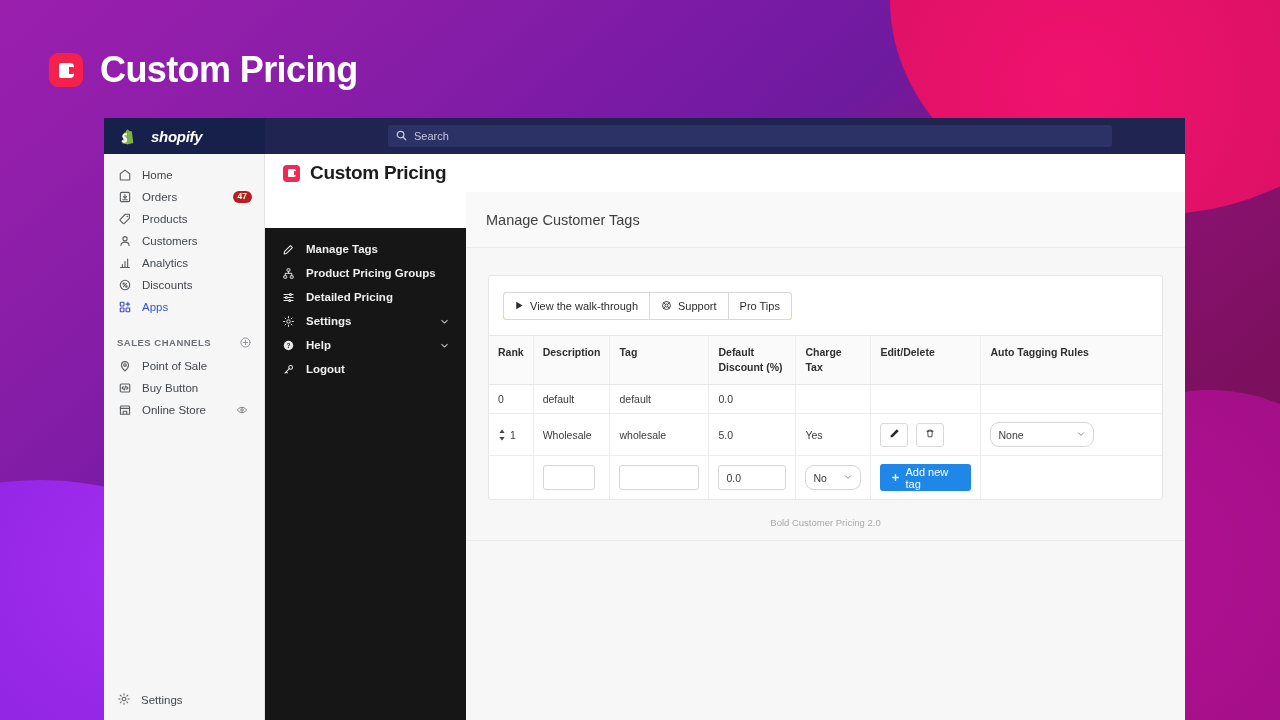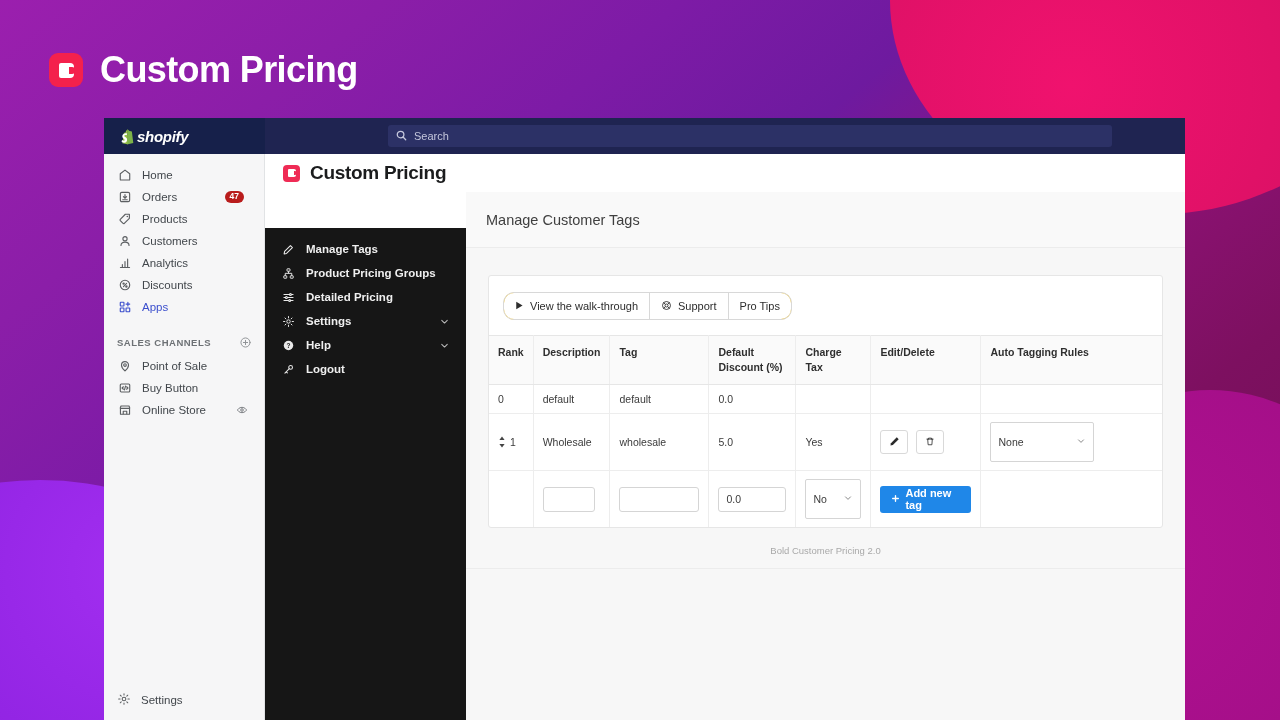--- a/index.html
+++ b/index.html
@@ -90,21 +90,21 @@
   #shopify-topbar {
     height: 36px;
     background: #1f2451;
     display: flex; align-items: center;
     position: relative;
   }
   #shopify-logo-zone {
     width: 161px; height: 36px;
     background: #16204a;
     display: flex; align-items: center;
-    padding-left: 15px; gap: 2px;
+    padding-left: 15px; gap: 16px;
   }
   #shopify-bag {
     width: 16px; height: 17px;
     position: relative;
   }
   #shopify-bag svg { display: block; }
   #shopify-wordmark {
     color: #ffffff;
     font-size: 15px;
     font-weight: bold;
@@ -151,21 +151,21 @@
     position: relative;
   }
   .nav-item .ic {
     width: 15px; height: 15px;
     flex: 0 0 15px;
     display: flex; align-items: center; justify-content: center;
   }
   .nav-item.active { color: #3c4fcd; }
   .nav-item.active .ic svg { stroke: #3c4fcd; }
   .nav-badge {
-    position: absolute; right: 20px;
+    position: absolute; right: 12px;
     background: #b91c1c;
     color: #ffffff;
     font-size: 8.5px;
     font-weight: bold;
     border-radius: 8px;
     padding: 1px 5px 1.5px;
     line-height: 1.1;
   }
   #nav-top { padding-top: 10px; display: flex; flex-direction: column; gap: 0px; }
   #nav-top .nav-item { height: 22px; }
@@ -279,21 +279,21 @@
     background: #ffffff;
     border: 1px solid #e6e6e6;
     border-radius: 3px;
   }
   #card-toolbar {
     padding: 16px 14px 15px 14px;
   }
   .btn-group {
     display: inline-flex;
     border: 1px solid #d8d8d8;
-    border-radius: 11px;
+    border-radius: 3px;
     overflow: hidden;
     background: #eab308;
   }
   .btn-group .gbtn {
     display: flex; align-items: center; gap: 6px;
     height: 26px;
     padding: 0 11px;
     font-size: 11px;
     color: #2d2d2d;
     border-right: 1px solid #d8d8d8;
@@ -343,23 +343,23 @@
   .icon-btn {
     width: 28px; height: 24px;
     border: 1px solid #d9d9d9;
     border-radius: 3px;
     background: #fff;
     display: inline-flex; align-items: center; justify-content: center;
     margin-right: 5px;
   }
   .mini-select {
     border: 1px solid #d5d5d5;
-    border-radius: 2px;
+    border-radius: 9px;
     background: #fff;
-    height: 40px;
+    height: 25px;
     display: inline-flex; align-items: center;
     justify-content: space-between;
     padding: 0 7px;
     font-size: 10.5px;
     color: #3a3a3a;
   }
   .sel-auto { width: 104px; }
   .sel-tax  { width: 56px; }
   .txt-input {
     border: 1px solid #d5d5d5;
@@ -377,21 +377,21 @@
     padding-left: 7px; font-size: 10.5px; color: #3a3a3a;
   }
   #add-tag-btn {
     background: #1f87e8;
     color: #ffffff;
     border-radius: 3px;
     height: 27px;
     display: inline-flex; align-items: center; gap: 5px;
     padding: 0 11px;
     font-size: 11px;
-    font-weight: bold;
+    font-weight: normal;
   }
   #card-footer {
     text-align: center;
     font-size: 9.5px;
     color: #a9a9a9;
     padding-top: 17px;
     padding-bottom: 12px;
   }
   #content-divider {
     border-bottom: 1px solid #ececec;

